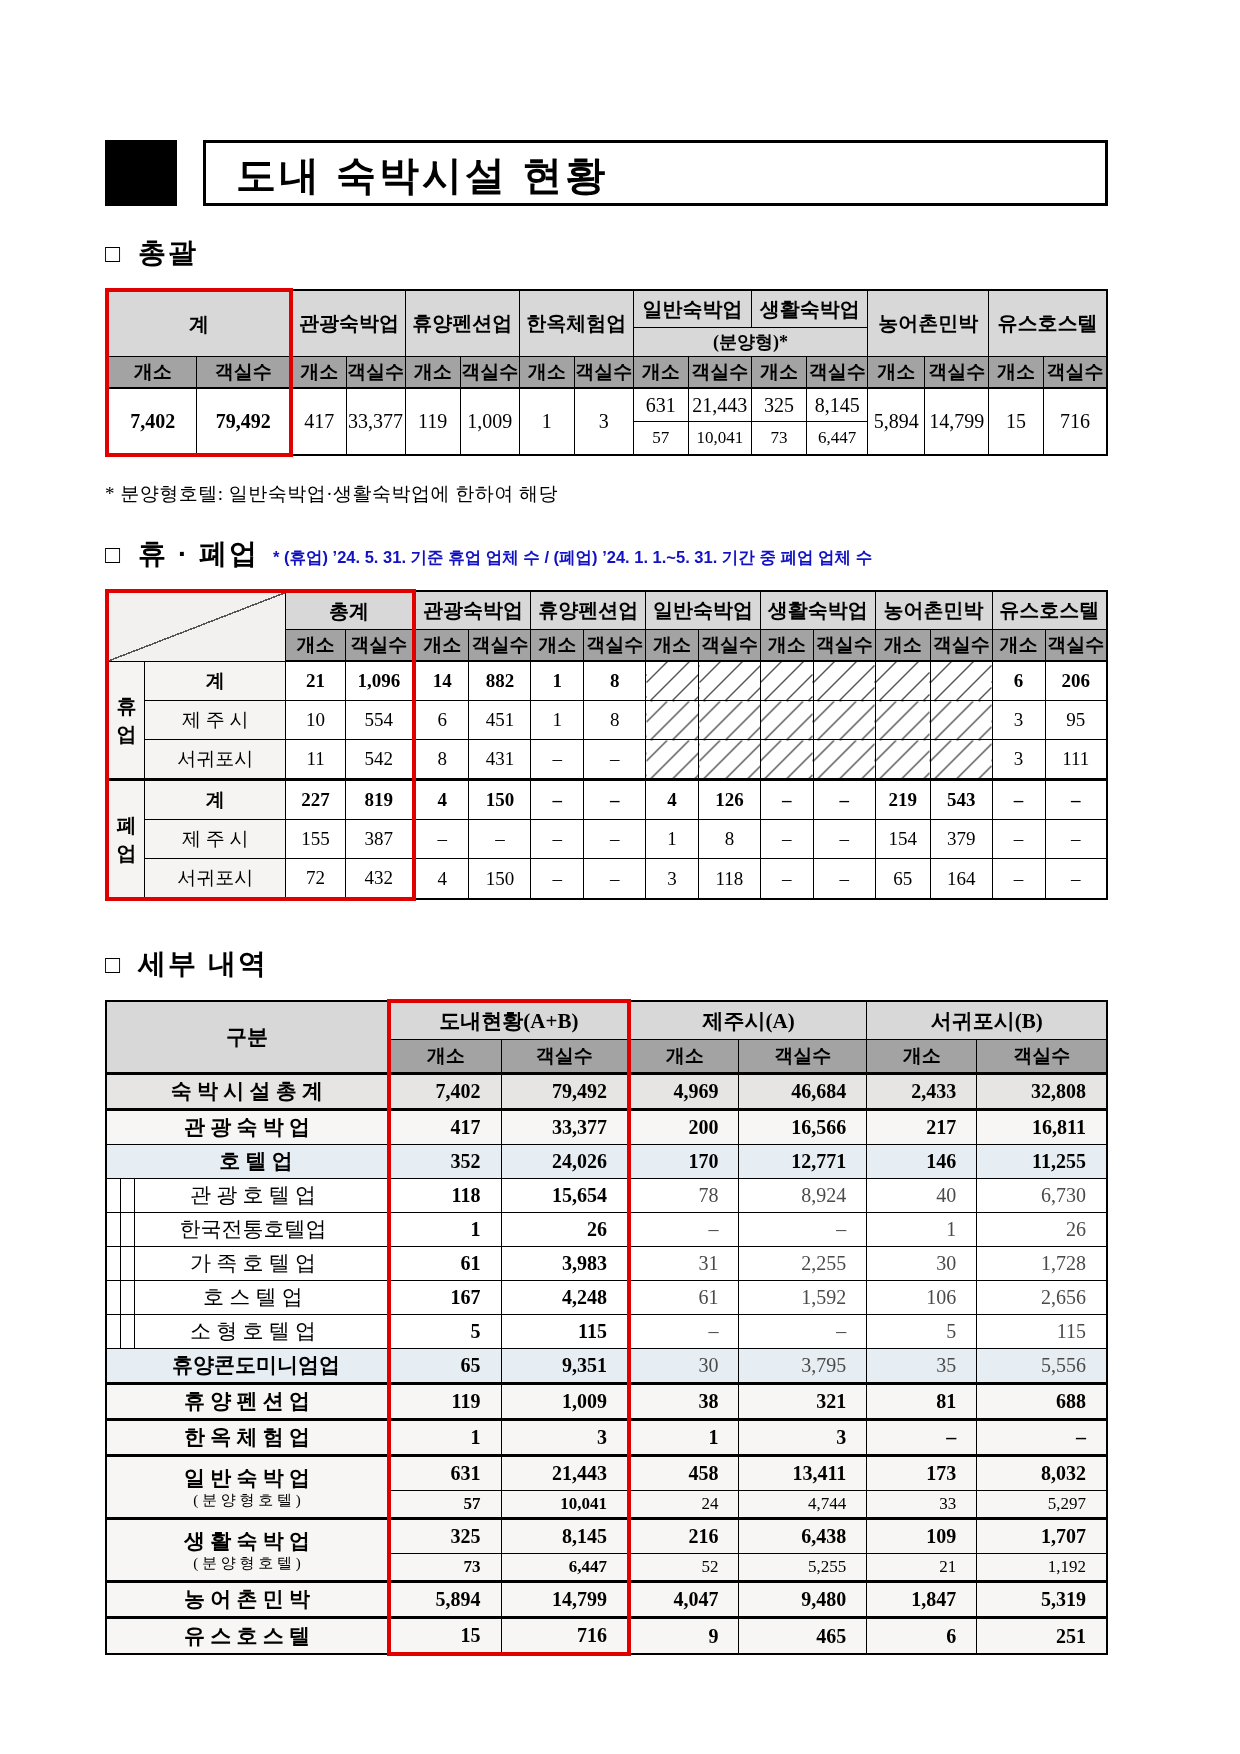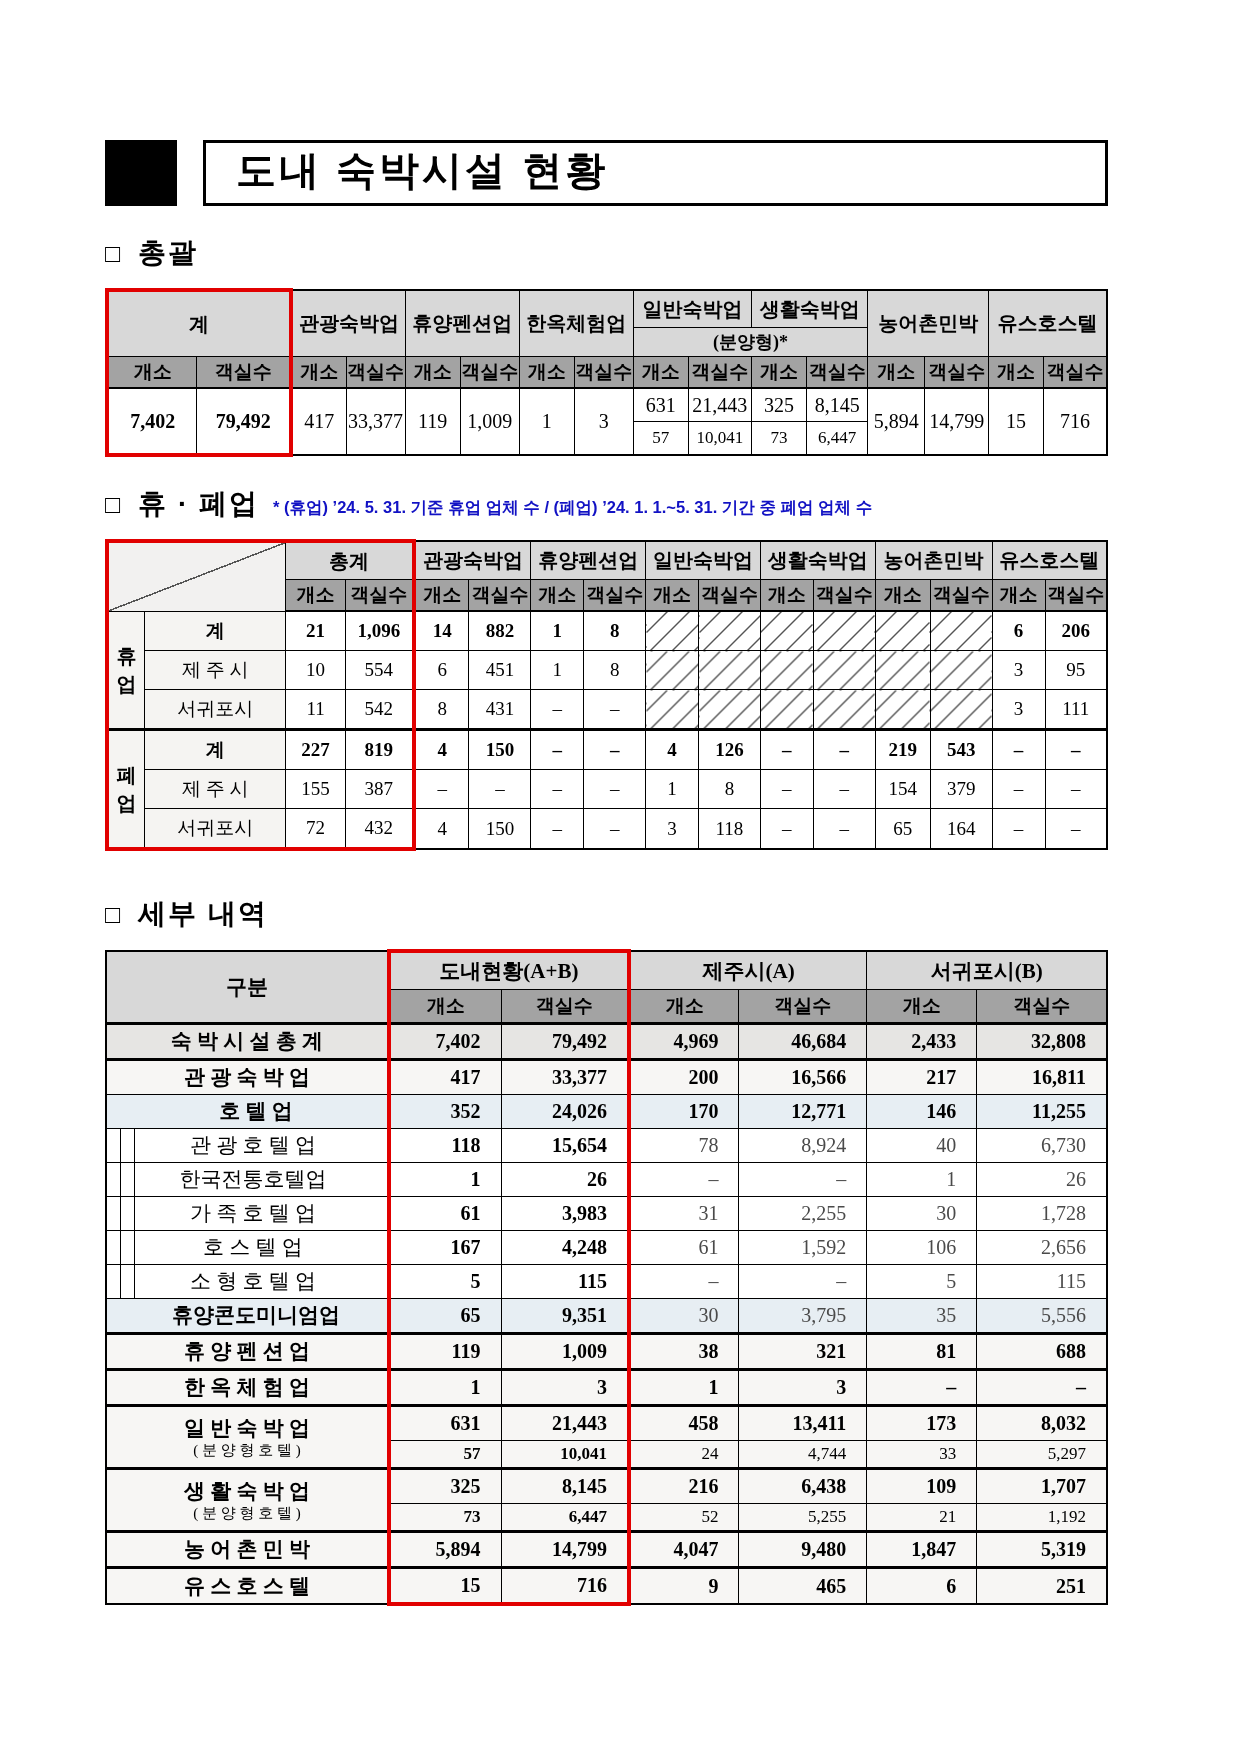--- a/index.html
+++ b/index.html
@@ -2,21 +2,21 @@
 <html><head>
 <meta charset="utf-8">
 <style>
   html,body{margin:0;padding:0;background:#888;}
   .page{width:1240px;height:1754px;background:#fff;box-sizing:border-box;
         padding:140px 132px 0 105px;position:relative;
         font-family:"Liberation Serif","DejaVu Serif",serif;color:#000;}
   
   .titlebar{display:flex;height:66px;}
   .blackbox{width:72px;background:#000;margin-right:26px;}
-  .titlebox{flex:1;border:3px solid #000;display:flex;align-items:flex-start;padding-left:30px;
+  .titlebox{flex:1;border:3px solid #000;display:flex;align-items:flex-end;padding-left:30px;
             font-family:"Liberation Sans","DejaVu Sans",sans-serif;font-weight:bold;
             font-size:40px;letter-spacing:3px;}
   .dateline{margin-top:24px;text-align:right;font-weight:bold;font-size:21px;color:#c00000;letter-spacing:1px;}
   
   h2{margin:28px 0 16px;display:flex;align-items:baseline;
      font-family:"Liberation Sans","DejaVu Sans",sans-serif;font-weight:bold;font-size:28px;letter-spacing:2px;}
   h2 .sq{font-weight:normal;font-size:25px;margin-right:16px;}
   h2 .note{font-size:16.5px;font-weight:bold;color:#1212c4;margin-left:14px;letter-spacing:0;}
   .footnote{margin:24px 0 0;font-size:19px;letter-spacing:.5px;}
   
@@ -167,20 +167,21 @@
         </tr>
         <tr>
           <td class="subv">57</td>
           <td class="subv">10,041</td>
           <td class="subv">73</td>
           <td class="subv">6,447</td>
         </tr>
       </tbody>
   </table>
 
+  <p class="footnote">* 분양형호텔: 일반숙박업·생활숙박업에 한하여 해당</p>
 
   <h2>
     <span class="sq">□</span>
     <span>휴 · 폐업</span>
     <span class="note">* (휴업) ’24. 5. 31. 기준 휴업 업체 수 / (폐업) ’24. 1. 1.~5. 31. 기간 중 폐업 업체 수</span>
   </h2>
 
   <table class="t2">
     <colgroup>
       <col style="width:34px">

